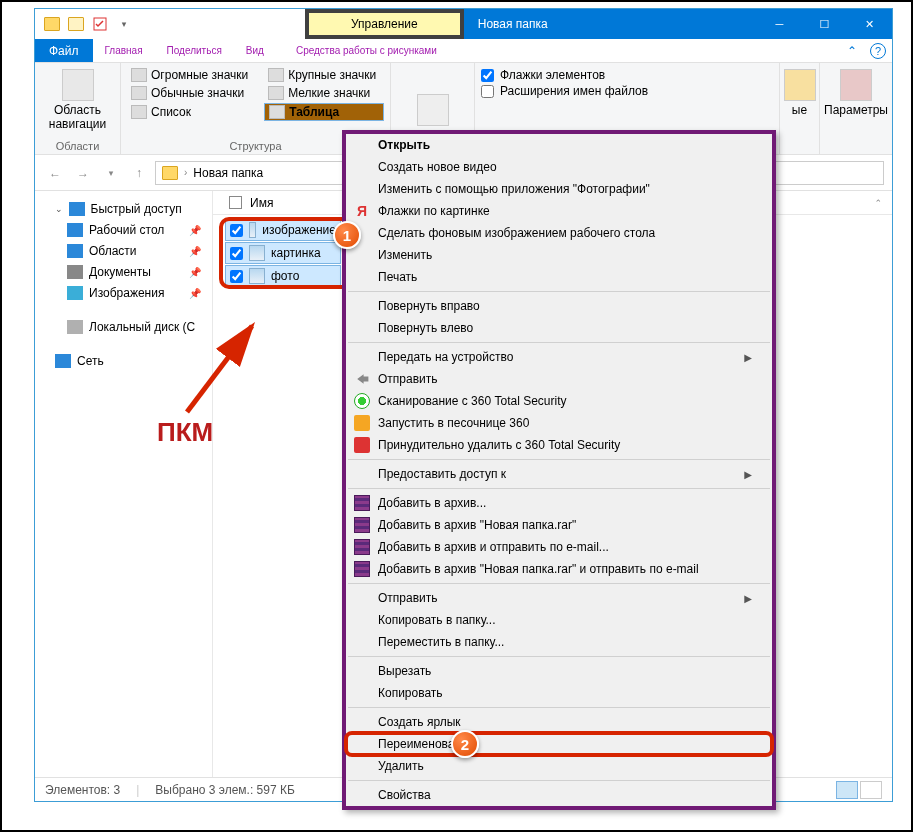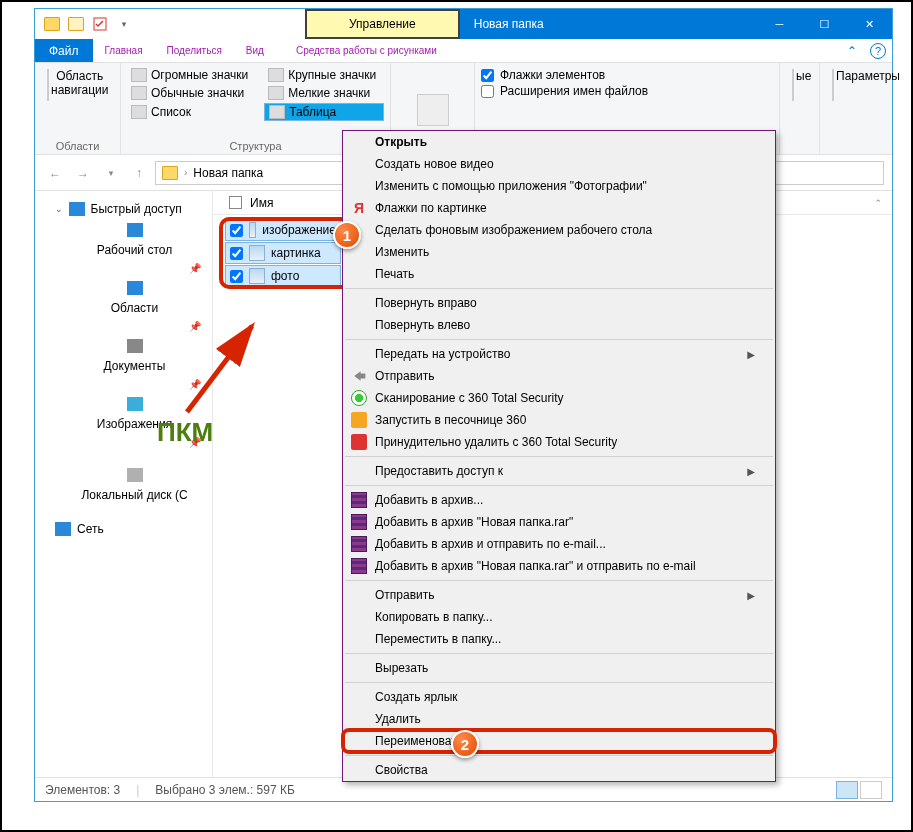--- a/index.html
+++ b/index.html
@@ -3,58 +3,58 @@
 <meta charset="utf-8">
 <style>
 * { margin: 0; padding: 0; box-sizing: border-box; font-family: "Segoe UI", Tahoma, sans-serif; font-size: 12px; }
 body { background: #fff; width: 913px; height: 832px; position: relative; overflow: hidden; border: 2px solid #000; }
 .window { position: absolute; left: 32px; top: 6px; width: 859px; height: 794px; background: #fff; border: 1px solid #3c9dd6; display: flex; flex-direction: column; }
 
 
 .titlebar { height: 30px; background: #fff; display: flex; align-items: stretch; }
 .titlebar .qat { display: flex; align-items: center; padding-left: 6px; gap: 2px; }
 .qat-icon { width: 22px; height: 22px; display: flex; align-items: center; justify-content: center; }
-.titlebar .tab-manage { flex: 0 0 auto; background: #fff9b1; border: 2px solid #404040; display: flex; align-items: center; padding: 0 42px; margin-left: 170px; font-size: 12px; }
+.titlebar .tab-manage { flex: 0 0 auto; background: #fff9b1; border: 4px solid #404040; display: flex; align-items: center; padding: 0 42px; margin-left: 170px; font-size: 12px; }
 .titlebar .title { flex: 1; background: #0078d7; color: #fff; display: flex; align-items: center; padding-left: 14px; font-size: 12px; }
 .titlebar .win-controls { display: flex; background: #0078d7; }
 .win-btn { width: 45px; height: 30px; display: flex; align-items: center; justify-content: center; color: #fff; font-size: 11px; }
 .win-btn.close { background: #0078d7; }
 
 
 .ribbon-tabs { height: 24px; display: flex; align-items: stretch; border-bottom: 1px solid #e1e1e1; }
 .file-tab { background: #0078d7; color: #fff; padding: 0 14px; display: flex; align-items: center; font-size: 12px; }
 .rtab { padding: 0 12px; display: flex; align-items: center; font-size: 10px; color: #a21caf; }
 .rtab.contextual { background: #fff; margin-left: 8px; }
 .ribbon-tabs .spacer { flex: 1; }
 .rhelp { width: 24px; display: flex; align-items: center; justify-content: center; color: #0078d7; }
 
 
 .ribbon { height: 92px; background: #f5f6f7; border-bottom: 1px solid #e1e1e1; display: flex; }
 .rgroup { border-right: 1px solid #e1e1e1; padding: 4px 6px 2px; display: flex; flex-direction: column; justify-content: space-between; }
 .rgroup .glabel { font-size: 11px; color: #666; text-align: center; padding-top: 2px; }
-.bigbtn { display: flex; flex-direction: row; align-items: flex-start; gap: 2px; padding: 2px 6px; font-size: 11px; text-align: center; }
+.bigbtn { display: flex; flex-direction: column; align-items: center; gap: 2px; padding: 2px 6px; font-size: 11px; text-align: center; }
 .bigbtn .ico { width: 32px; height: 32px; background: #e8e8e8; border: 1px solid #ccc; }
 .view-grid { display: grid; grid-template-columns: auto auto; gap: 2px 8px; }
 .vopt { display: flex; align-items: center; gap: 4px; font-size: 11px; padding: 1px 4px; white-space: nowrap; }
-.vopt.sel { background: #0ea5e9; border: 1px solid #7bb4e3; }
+.vopt.sel { background: #a16207; border: 1px solid #7bb4e3; font-weight: bold; }
 .vopt .sic { width: 16px; height: 14px; background: #ddd; border: 1px solid #bbb; }
 .chkline { display: flex; align-items: center; gap: 6px; font-size: 11px; padding: 1px 0; }
 .chkline input { width: 13px; height: 13px; }
 
 
 .addrbar { height: 36px; display: flex; align-items: center; padding: 4px 8px; gap: 4px; border-bottom: 1px solid #e1e1e1; }
 .navbtn { width: 24px; height: 24px; border-radius: 3px; display: flex; align-items: center; justify-content: center; color: #888; }
 .addrbox { flex: 1; height: 24px; border: 1px solid #ccc; display: flex; align-items: center; padding: 0 6px; gap: 6px; }
 .folder-ico { width: 16px; height: 14px; background: #ffd868; border: 1px solid #daa520; border-radius: 1px; }
 
 
 .body { flex: 1; display: flex; position: relative; }
 .navpane { width: 178px; border-right: 1px solid #e8e8e8; padding: 8px 0; display: flex; flex-direction: column; gap: 1px; }
 .navitem { display: flex; align-items: center; gap: 6px; padding: 3px 10px 3px 20px; font-size: 12px; white-space: nowrap; }
-.navitem.lvl1 { padding-left: 32px; flex-direction: column; }
+.navitem.lvl1 { padding-left: 32px; }
 .navitem.head { font-weight: 400; }
 .navitem .nic { width: 16px; height: 14px; background: #7db3e0; flex-shrink: 0; }
 .navitem .nic.star { background: #2b88d9; }
 .navitem .nic.desk { background: #2b88d9; }
 .navitem .nic.dl { background: #2b88d9; }
 .navitem .nic.doc { background: #888; }
 .navitem .nic.img { background: #3aaed8; }
 .navitem .nic.pc { background: #555; }
 .navitem .nic.disk { background: #b0b0b0; }
 .navitem .nic.net { background: #2b88d9; }
@@ -64,21 +64,21 @@
 .content { flex: 1; position: relative; }
 .colhdr { height: 24px; border-bottom: 1px solid #e8e8e8; display: flex; align-items: center; padding-left: 16px; gap: 8px; }
 .colhdr .chk { width: 13px; height: 13px; border: 1px solid #888; }
 .filelist { padding: 4px 12px; position: relative; width: 140px; }
 .filerow { display: flex; align-items: center; gap: 6px; padding: 2px 4px; background: #cde8ff; border: 1px solid #7bb4e3; margin-bottom: 1px; }
 .filerow input { width: 13px; height: 13px; }
 .fileico { width: 16px; height: 16px; background: linear-gradient(#b8d8f0,#e8f0f8); border: 1px solid #88b0d0; }
 .selection-box { position: absolute; left: 6px; top: 26px; width: 146px; height: 72px; border: 4px solid #d62400; border-radius: 10px; pointer-events: none; }
 
 
-.context-menu { position: absolute; left: 340px; top: 128px; width: 434px; background: #f0f0f0; border: 1px solid #701a75; box-shadow: 3px 3px 6px rgba(0,0,0,0.3); z-index: 50; }
+.context-menu { position: absolute; left: 340px; top: 128px; width: 434px; background: #f0f0f0; border: 4px solid #701a75; box-shadow: 3px 3px 6px rgba(0,0,0,0.3); z-index: 50; }
 .cm-item { display: flex; align-items: center; height: 22px; padding: 0 20px 0 32px; font-size: 12px; position: relative; }
 .cm-item .arrow { margin-left: auto; font-size: 10px; color: #555; }
 .cm-item .cmico { position: absolute; left: 8px; width: 16px; height: 16px; }
 .cm-sep { height: 1px; background: #d0d0d0; margin: 3px 2px; }
 .cm-item.hl { outline: 4px solid #d62400; outline-offset: -2px; border-radius: 6px; }
 
 .ico-share { background: #888; clip-path: polygon(20% 50%,60% 20%,60% 35%,90% 35%,90% 65%,60% 65%,60% 80%); }
 .ico-360 { background: radial-gradient(circle,#3c3 40%,#fff 42%); border-radius: 50%; border: 1px solid #2a2; }
 .ico-sand { background: #f5a623; border-radius: 2px; }
 .ico-del { background: #d33; border-radius: 2px; }
@@ -86,21 +86,21 @@
 
 
 .statusbar { height: 24px; border-top: 1px solid #e1e1e1; display: flex; align-items: center; padding: 0 10px; gap: 16px; font-size: 11px; color: #555; }
 .statusbar .sb-right { margin-left: auto; display: flex; gap: 2px; }
 .sb-viewbtn { width: 22px; height: 18px; border: 1px solid #ccc; background: #fff; }
 .sb-viewbtn.active { background: #cde6f7; border-color: #7bb4e3; }
 
 
 .badge { position: absolute; width: 28px; height: 28px; border-radius: 50%; background: radial-gradient(circle at 35% 30%, #ff8a4a, #e24a00); border: 2px solid #fff; box-shadow: 0 2px 4px rgba(0,0,0,0.4); color: #fff; font-weight: bold; font-size: 15px; display: flex; align-items: center; justify-content: center; z-index: 60; }
 .arrow-svg { position: absolute; z-index: 55; pointer-events: none; }
-.pkm-label { position: absolute; font-size: 26px; font-weight: 700; color: #4d7c0f; z-index: 55; font-family: Arial, sans-serif; }
+.pkm-label { position: absolute; font-size: 26px; font-weight: 700; color: #b91c1c; z-index: 55; font-family: Arial, sans-serif; }
 </style>
 </head>
 <body>
 
 <div class="window">
 
   <div class="titlebar">
     <div class="qat">
       <div class="qat-icon">
           <div class="folder-ico"></div>
@@ -355,24 +355,25 @@
     </div>
   <div class="cm-sep"></div>
   <div class="cm-item">
       <span>Отправить</span>
       <span class="arrow">▶</span>
     </div>
   <div class="cm-item">Копировать в папку...</div>
   <div class="cm-item">Переместить в папку...</div>
   <div class="cm-sep"></div>
   <div class="cm-item">Вырезать</div>
+  <div class="cm-item">Копировать</div>
   <div class="cm-sep"></div>
   <div class="cm-item">Создать ярлык</div>
+  <div class="cm-item hl">Переименовать</div>
   <div class="cm-item">Удалить</div>
-  <div class="cm-item hl">Переименовать</div>
   <div class="cm-sep"></div>
   <div class="cm-item">Свойства</div>
 </div>
 
 <div class="badge" style="left:331px;top:219px">1</div>
 <div class="badge" style="left:449px;top:728px">2</div>
 <div class="pkm-label" style="left:155px;top:415px">ПКМ</div>
 <svg class="arrow-svg" style="left:165px;top:310px" width="110" height="110">
   <defs>
       <marker id="ah" markerWidth="10" markerHeight="10" refX="8" refY="3" orient="auto">

